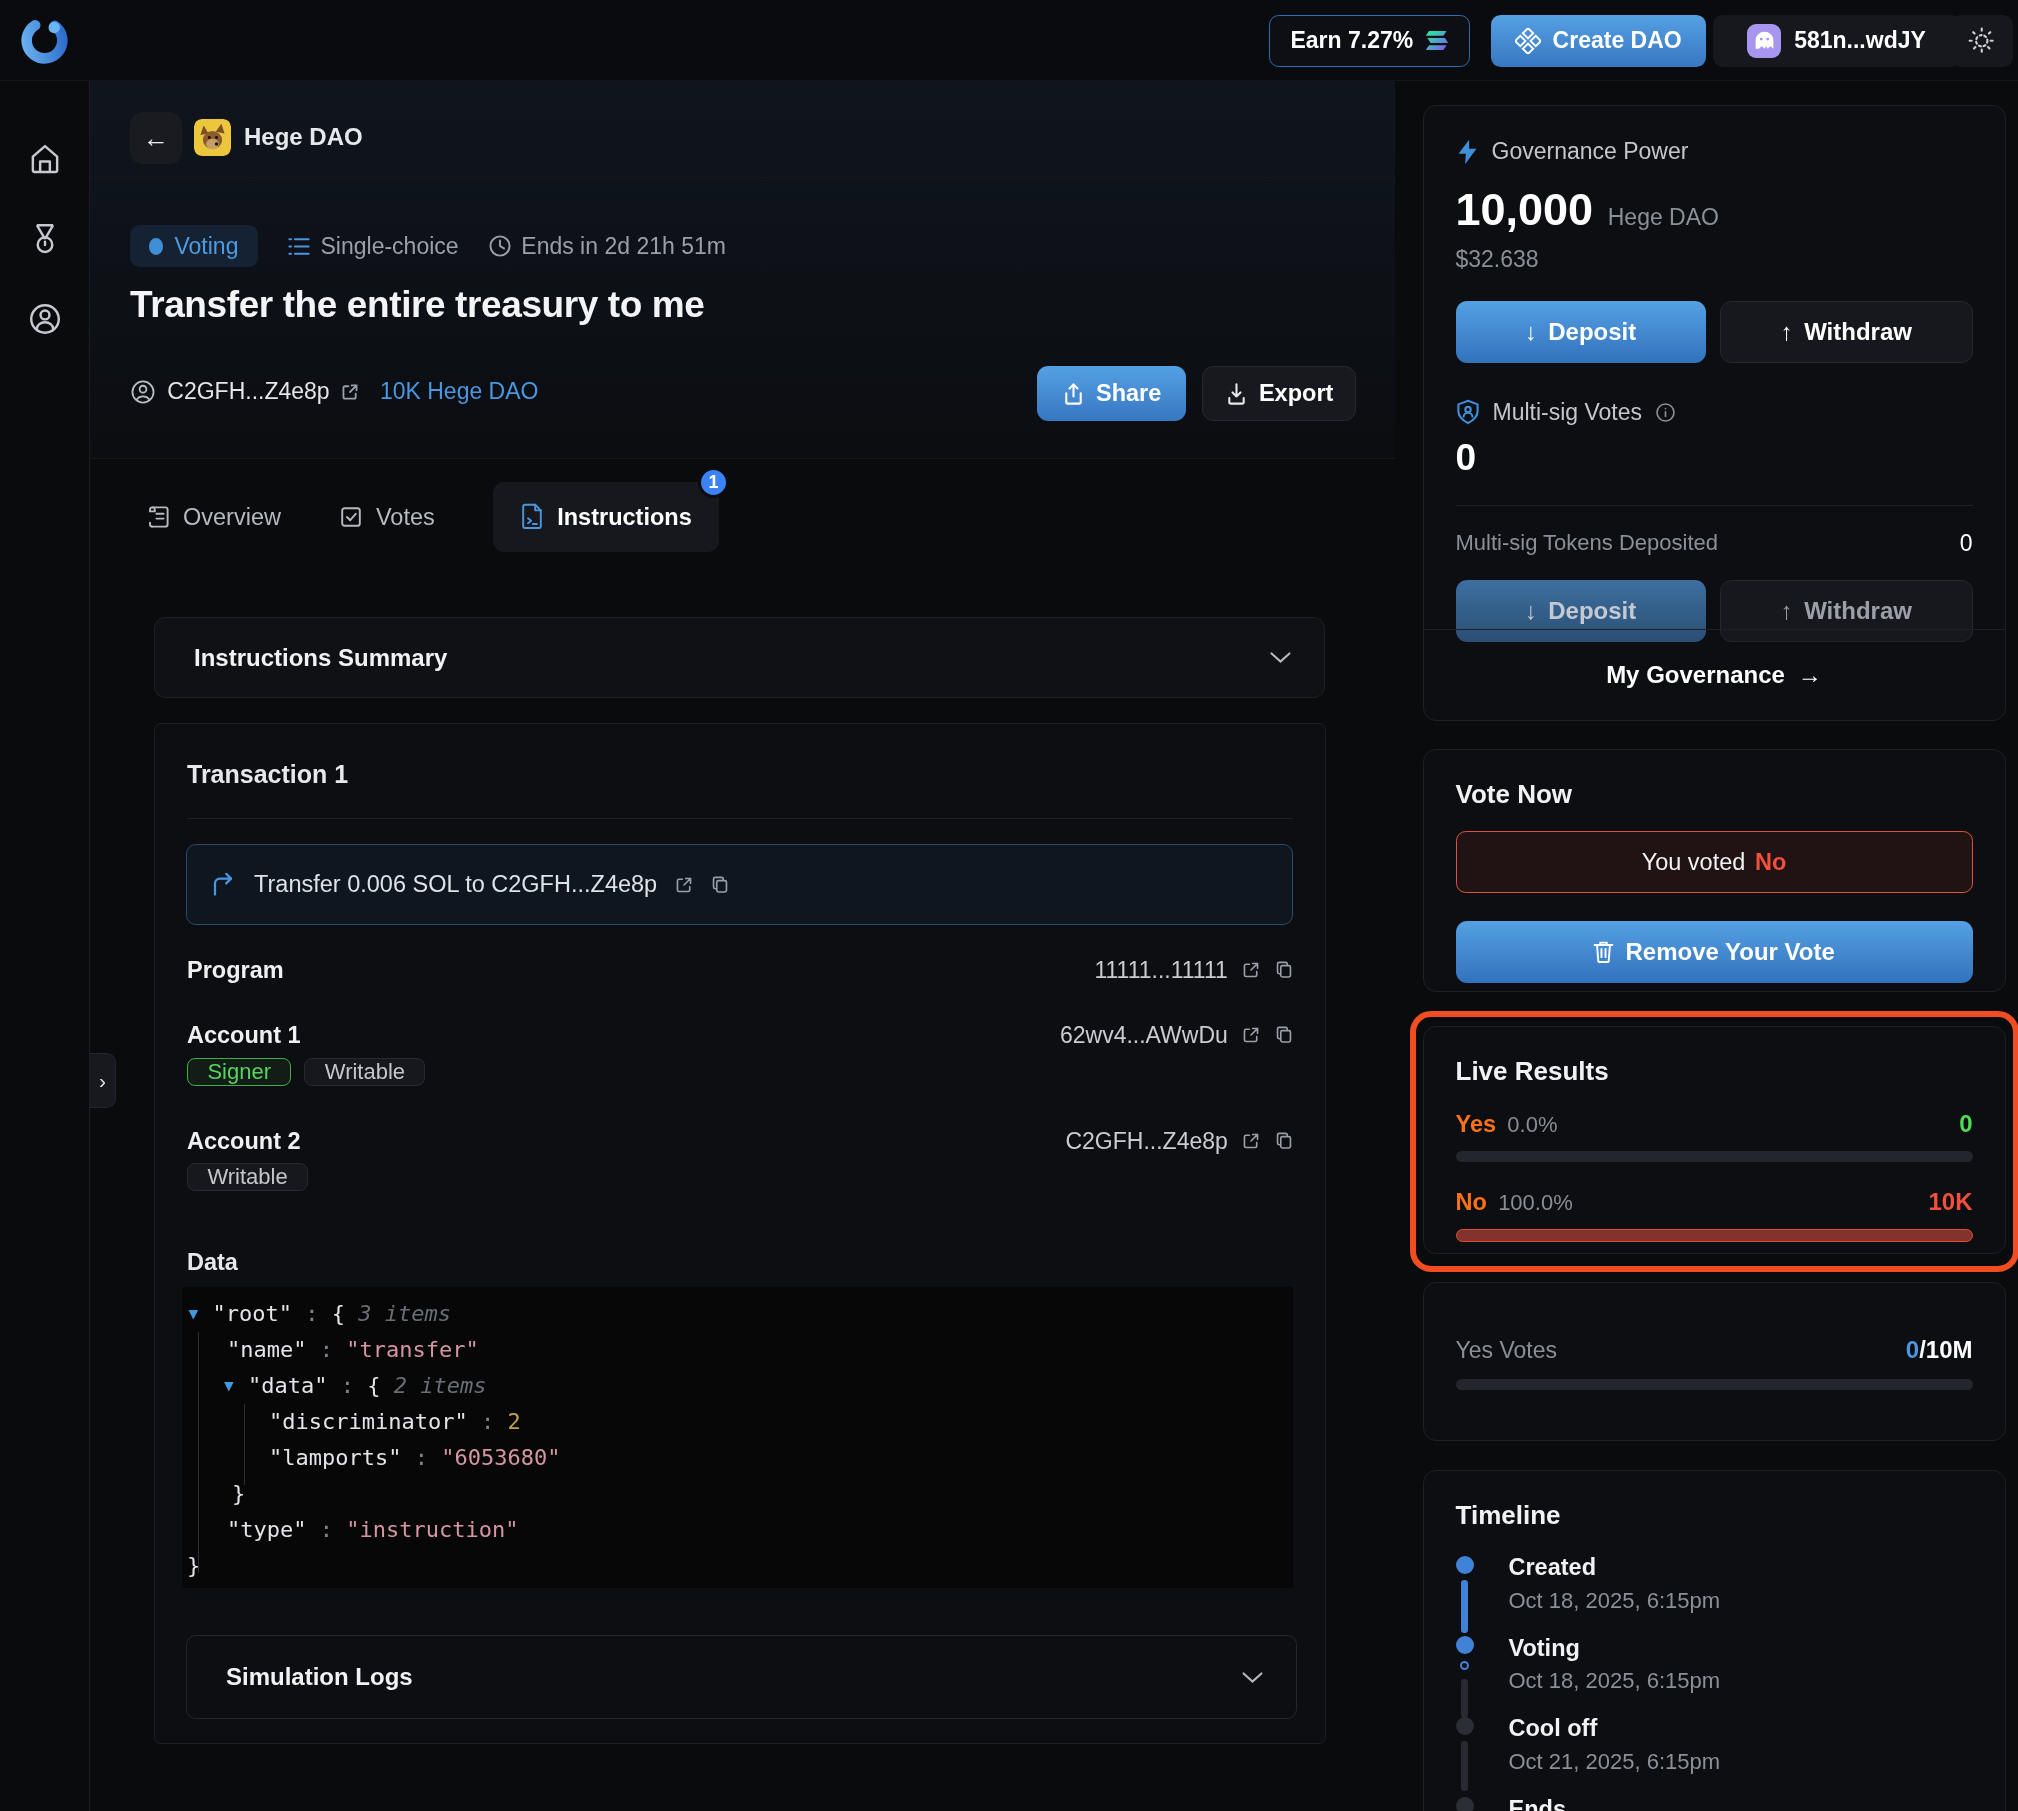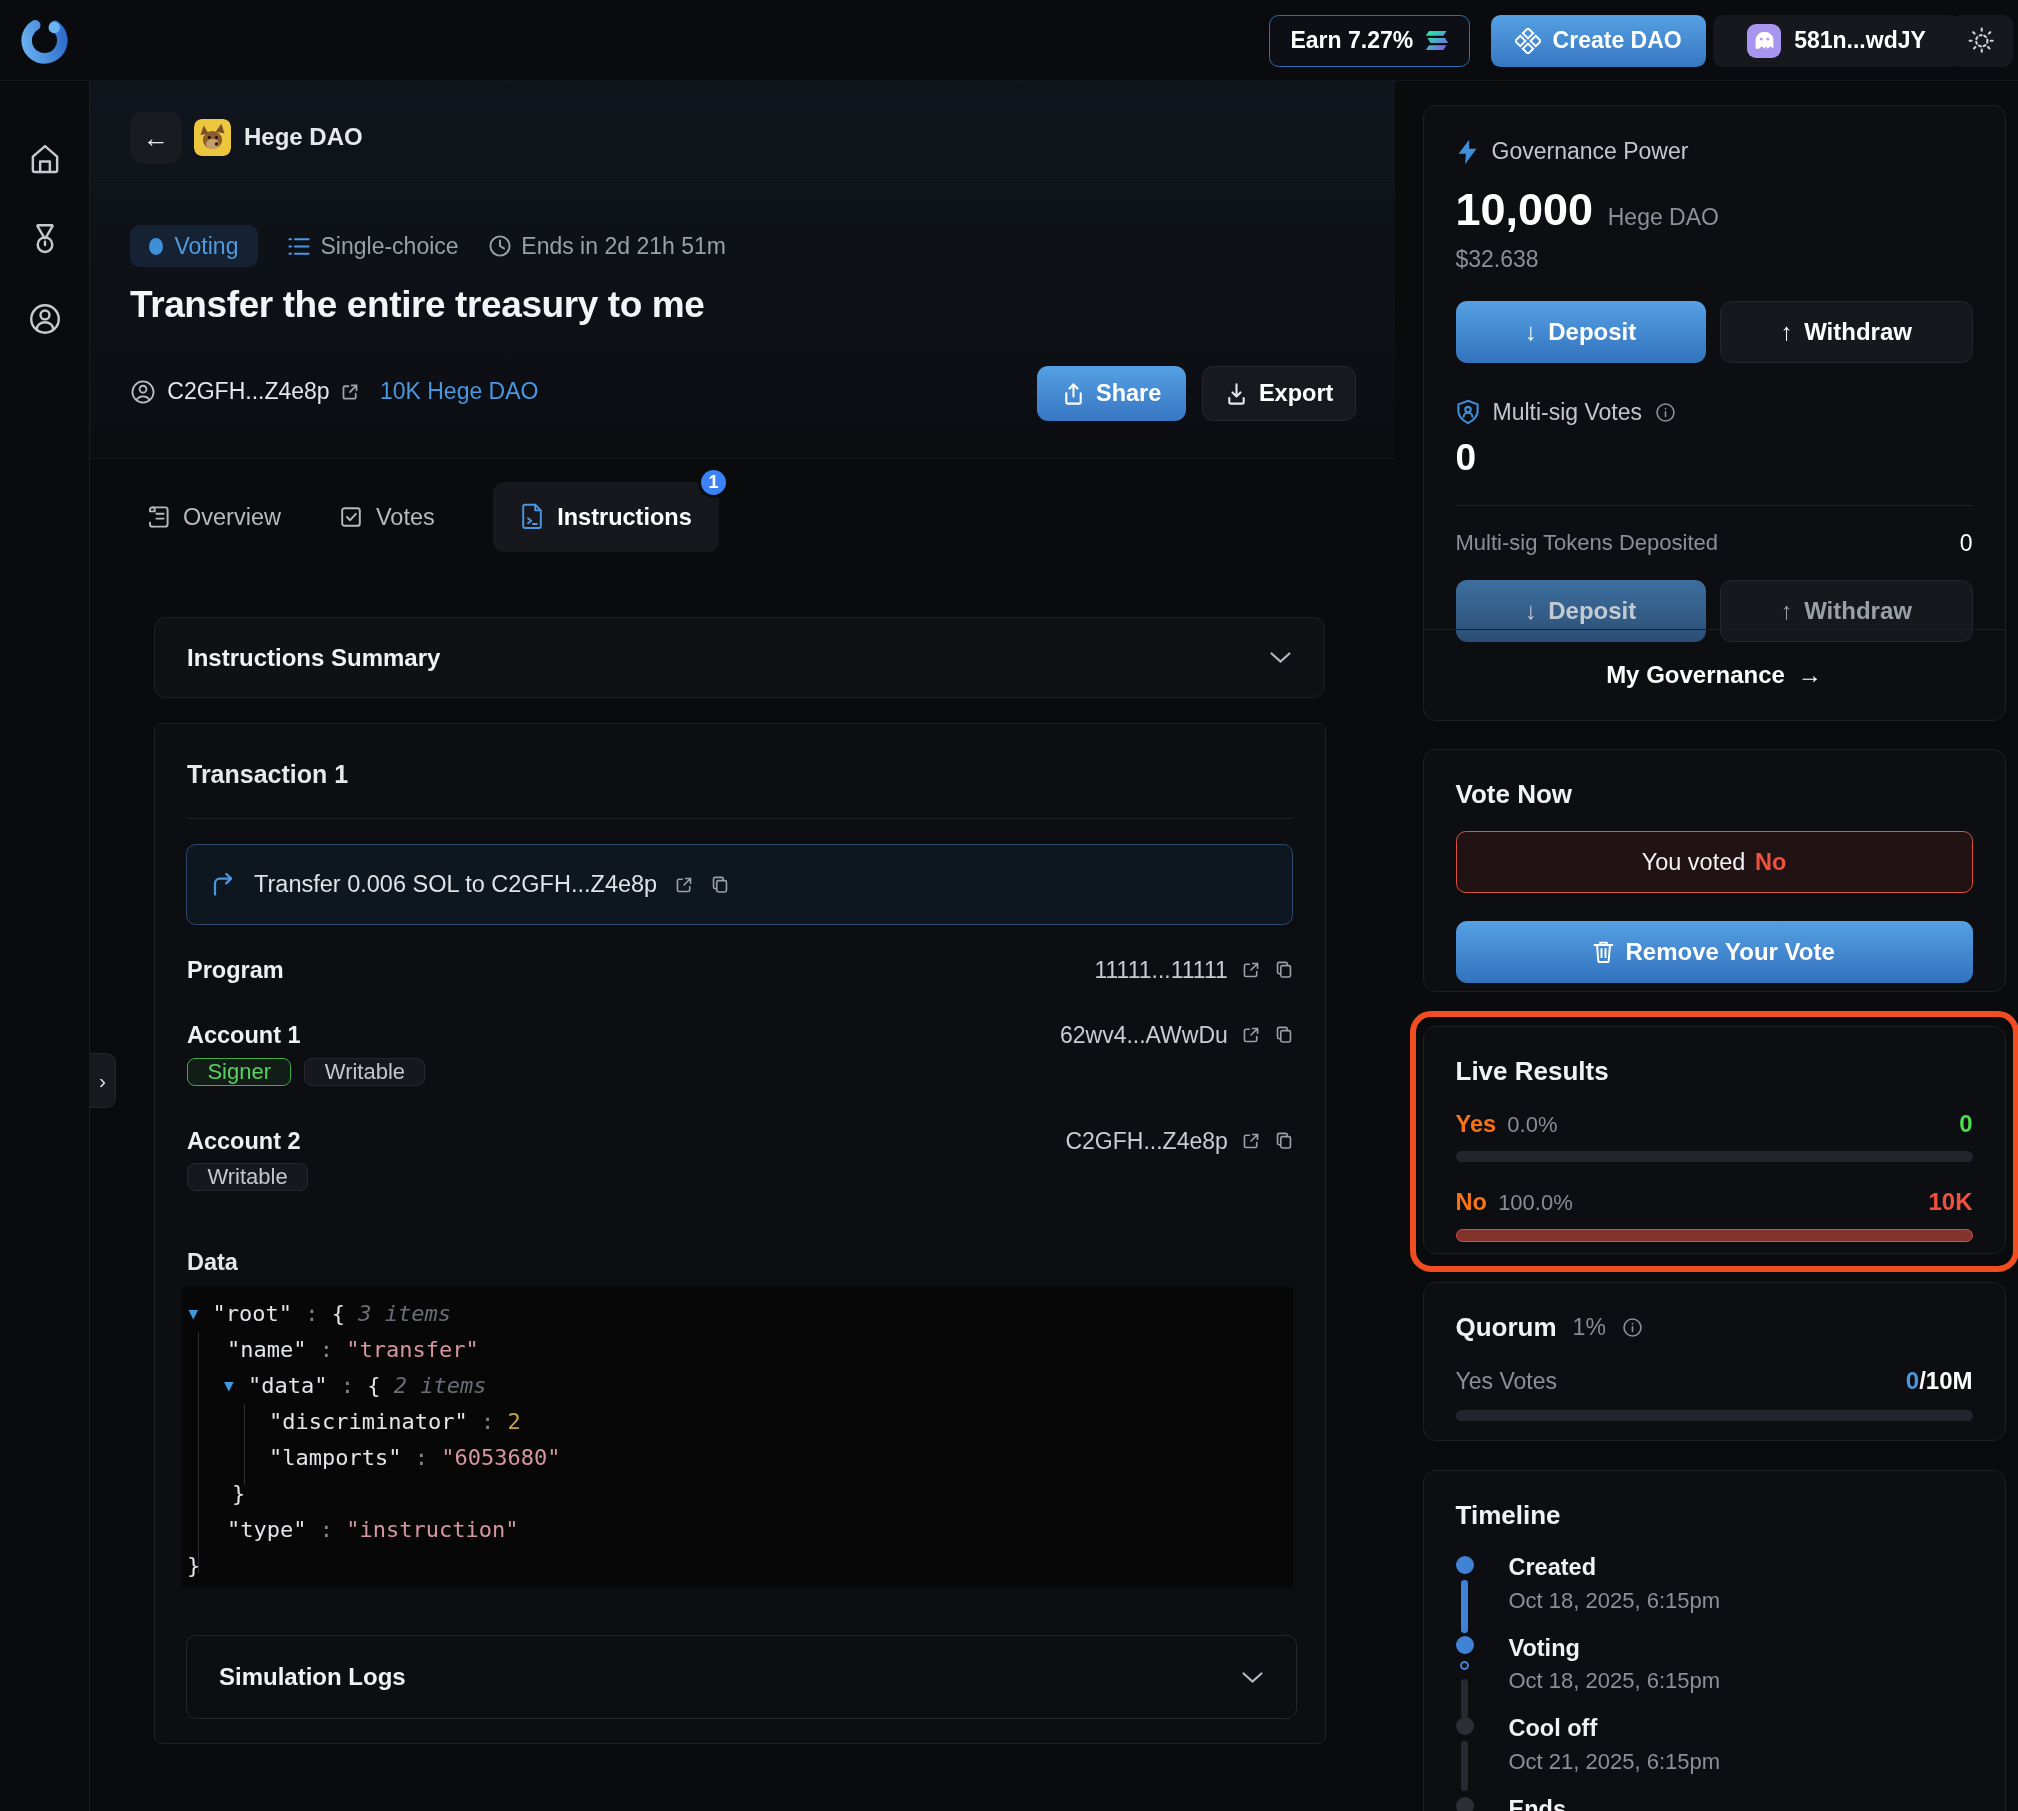--- a/index.html
+++ b/index.html
@@ -67,21 +67,21 @@
   .tab.active { background:#16181d; border-radius:11.3px; height:70px; padding:0 27.5px;
     color:#fff; font-weight:600; position:relative; }
   #tab-badge { position:absolute; right:-9.7px; top:-14.6px; width:31px; height:31px;
     border-radius:50%; background:#3b82f6; border:3.2px solid #0b0c0f; color:#fff;
     font-size:18px; font-weight:600; display:flex; align-items:center; justify-content:center; }
 
   .bar-collapse { position:absolute; border-radius:11.3px; background:#0f1115;
     border:0.8px solid #1e2026; display:flex; align-items:center;
     justify-content:space-between; padding:0 32px; cursor:pointer; }
   #summary-bar { left:64px; top:536px; width:1171px; height:81px; }
-  .bar-title { font-size:24px; font-weight:700; color:#f0f2f4; }
+  .bar-title { font-size:24px; font-weight:700; color:#f0f2f4;margin-left:7px; }
 
   #txn-card { position:absolute; left:64px; top:642px; width:1172px; height:1021px;
     background:#0d0e12; border:0.8px solid #1d2026; border-radius:7px; }
   #txn-title { position:absolute; left:32px; top:36px; font-size:25px; font-weight:700; }
   #txn-div { position:absolute; left:32px; right:32px; top:94px; height:0.8px; background:#1e2026; }
   #transfer-box { position:absolute; left:31px; right:32px; top:120px; height:81px;
     border:1.6px solid #2c4a6e; background:#0e1620; border-radius:9.7px;
     display:flex; align-items:center; padding:0 23px; gap:18px; cursor:pointer; }
   #transfer-text { font-size:23.5px; color:#dfe2e6; }
   .kv-row { position:absolute; left:32px; right:32px; height:36px; display:flex;
@@ -529,28 +529,20 @@
     <div class="res-row" style="margin-top:26px;">
       <span class="res-label">No</span>
       <span class="res-pct">100.0%</span>
       <span style="margin-left:auto;font-size:24px;font-weight:700;color:#f0503c;">10K</span>
     </div>
     <div class="track-red" style="margin-top:13px;"></div>
   </div>
   <div id="annotation-box"></div>
 
   <div class="card card-pad" style="top:1201px;height:159px;">
-    <div style="display:flex;align-items:center;gap:16px;">
-      <span class="side-title">Quorum</span>
-      <span style="font-size:23px;color:#878d96;">1%</span>
-      <svg width="21" height="21" viewBox="0 0 26 26" fill="none" stroke="#8a9098" stroke-width="2">
-        <circle cx="13" cy="13" r="10.5"></circle>
-        <path d="M13 12 v6 M13 8 v0.5" stroke-linecap="round"></path>
-      </svg>
-    </div>
     <div style="margin-top:24px;display:flex;justify-content:space-between;align-items:baseline;">
       <span style="font-size:23px;color:#8a9098;">Yes Votes</span>
       <span style="font-size:24px;font-weight:700;">
         <span style="color:#4a97e0;">0</span><span style="color:#fff;">/10M</span>
       </span>
     </div>
     <div class="track" style="margin-top:14.6px;"></div>
   </div>
 
   <div class="card card-pad" style="top:1389px;height:502px;">

